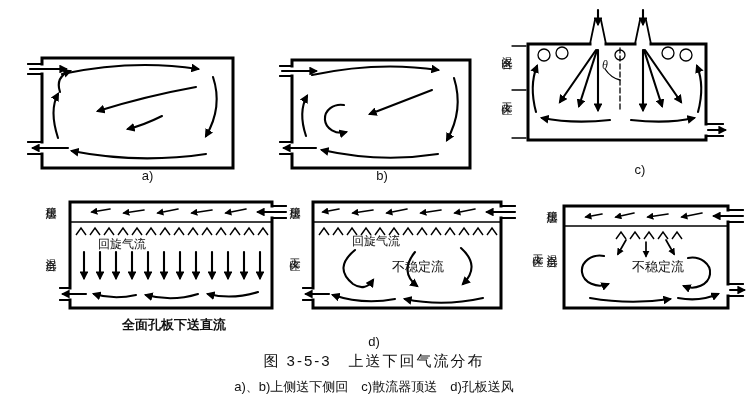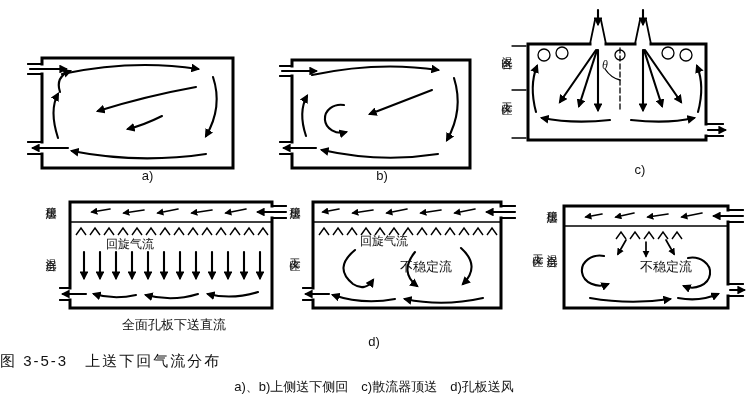--- a/index.html
+++ b/index.html
@@ -8,23 +8,23 @@
   .fig svg{position:absolute;overflow:visible;}
   .w{fill:none;stroke:#000;stroke-width:3;stroke-linecap:square;}
   .s{fill:none;stroke:#000;stroke-width:1.8;stroke-linecap:square;}
   .ar{fill:none;stroke:#000;stroke-width:2.1;stroke-linecap:round;}
   .ar2{fill:none;stroke:#000;stroke-width:1.7;stroke-linecap:round;}
   .th{fill:none;stroke:#000;stroke-width:1.3;stroke-linecap:round;}
   .pl{fill:none;stroke:#000;stroke-width:1.4;}
   .lab{position:absolute;font-size:13px;text-align:center;}
   .vlabel{position:absolute;writing-mode:vertical-rl;text-orientation:upright;
           font-size:11px;line-height:13px;letter-spacing:1px;white-space:nowrap;}
-  .dtext{position:absolute;font-size:12px;white-space:nowrap;margin-left:8px;}
-  .cap{position:absolute;font-size:13px;text-align:center;white-space:nowrap;}
-  .maincap{position:absolute;left:0;width:748px;font-size:15px;
+  .dtext{position:absolute;font-size:12px;white-space:nowrap;}
+  .cap{position:absolute;font-size:13px;text-align:center;white-space:nowrap;font-weight:bold;}
+  .maincap{position:absolute;left:0;width:748px;text-align:center;font-size:15px;
            letter-spacing:2px;}
   .subcap{position:absolute;left:0;width:748px;text-align:center;font-size:13px;}
   .theta{position:absolute;font-size:12px;font-style:italic;
          font-family:"Liberation Serif",serif;}
 </style>
 </head>
 <body>
 
 <div class="fig">
 

